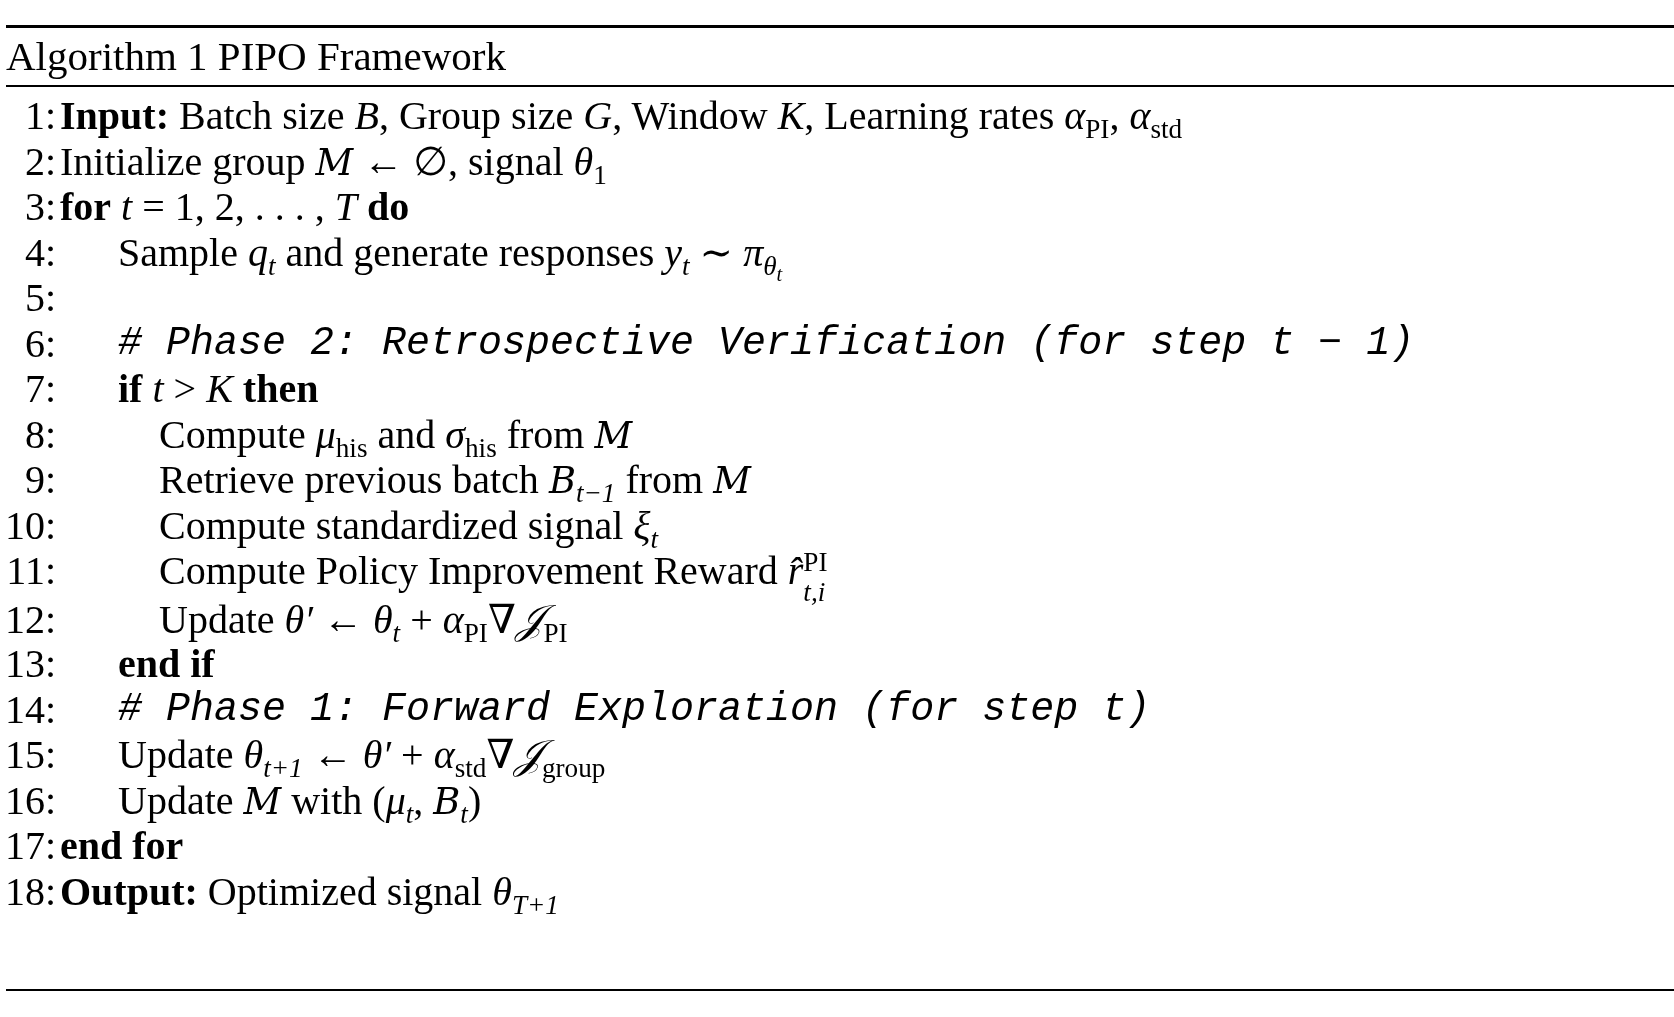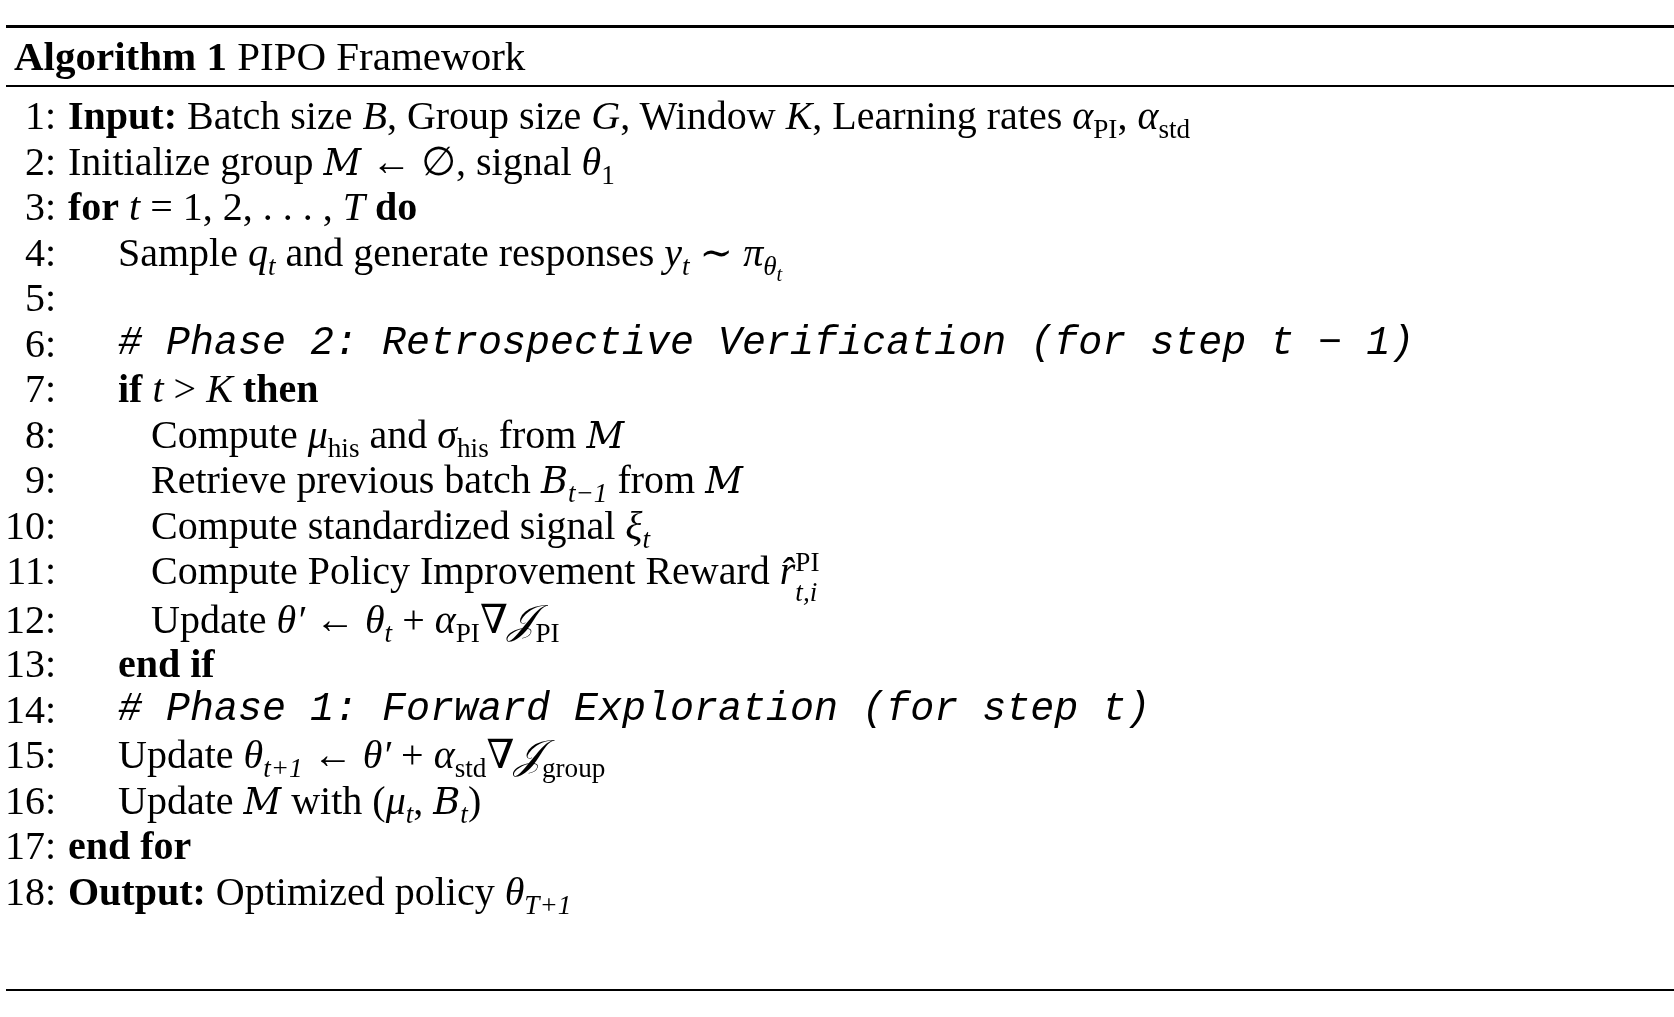--- a/index.html
+++ b/index.html
@@ -9,33 +9,33 @@
     color: #000;
   }
   .rule { position: absolute; left: 6px; width: 1668px; background: #000; }
   .rule.top { top: 25px; height: 3px; }
   .rule.mid { top: 85px; height: 2px; }
   .rule.bot { top: 989px; height: 2px; }
   .caption {
     position: absolute; left: 6px; top: 30px; height: 52px;
     font-size: 41px; line-height: 52px; white-space: nowrap;
   }
-  .caption b { font-weight: bold; margin-left: 8px; }
+  .caption b { font-weight: normal; }
   .lines { position: absolute; left: 0; top: 92px; width: 1674px; }
   .line {
     position: absolute; left: 0; height: 47px; width: 1674px;
     font-size: 40px; line-height: 47px; white-space: nowrap;
   }
   .ln {
     position: absolute; width: 56px; text-align: right; left: 0;
   }
   .body-text { position: absolute; }
-  .ind0 { left: 68px; text-align: center; }
+  .ind0 { left: 60px; text-align: center; }
   .ind1 { left: 118px; }
-  .ind2 { left: 151px; }
+  .ind2 { left: 159px; }
   .kw { font-weight: bold; }
   .cm { font-style: italic; font-family: Liberation Mono, monospace; }
   .m { font-style: italic; }
   sub, sup { font-size: 0.68em; line-height: 0; font-style: normal; }
   sub.i, sup.i { font-style: italic; }
   .cal { font-style: italic; font-family: "DejaVu Serif", serif; font-size: 0.92em; }
 </style>
 </head>
 <body>
 
@@ -189,20 +189,20 @@
 
   <div class="line" style="top:730px">
     <span class="ln">17:</span>
     <span class="body-text ind0 kw">end for</span>
   </div>
 
   <div class="line" style="top:775.5px">
     <span class="ln">18:</span>
     <span class="body-text ind0">
       <span class="kw">Output:</span>
-      <span>Optimized policy</span>
+      <span>Optimized signal</span>
       <span class="m">θ</span><sub class="i">T+1</sub>
     </span>
   </div>
 
 </div>
 
 <div class="rule bot"></div>
 
 </body></html>

